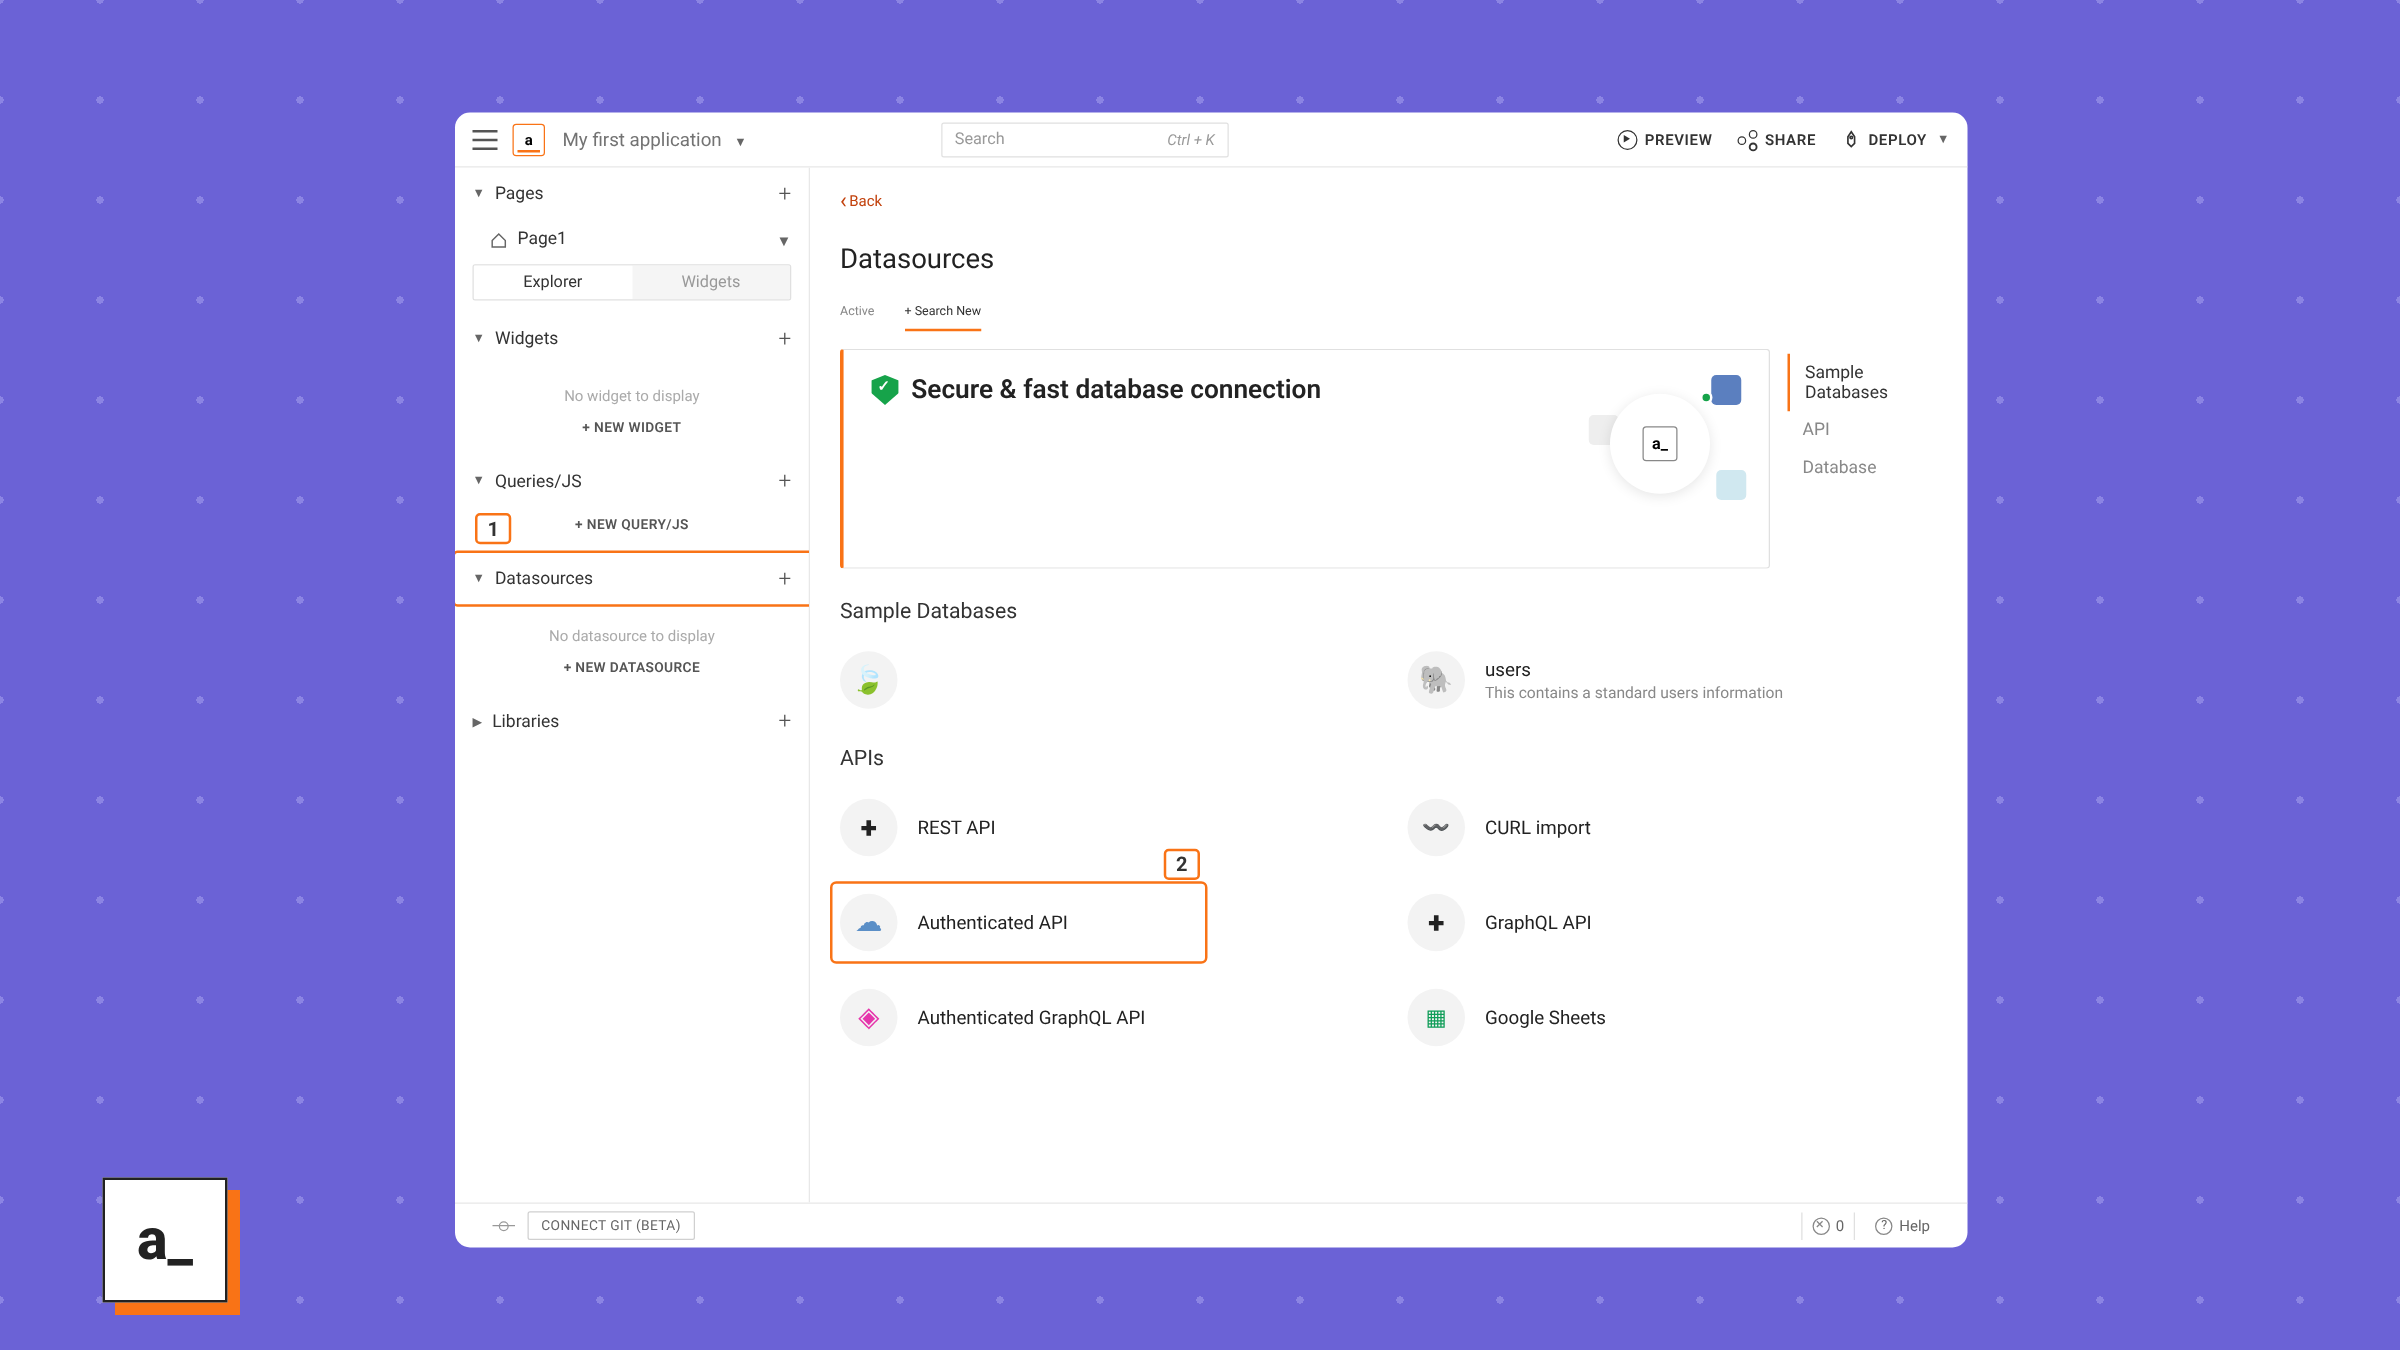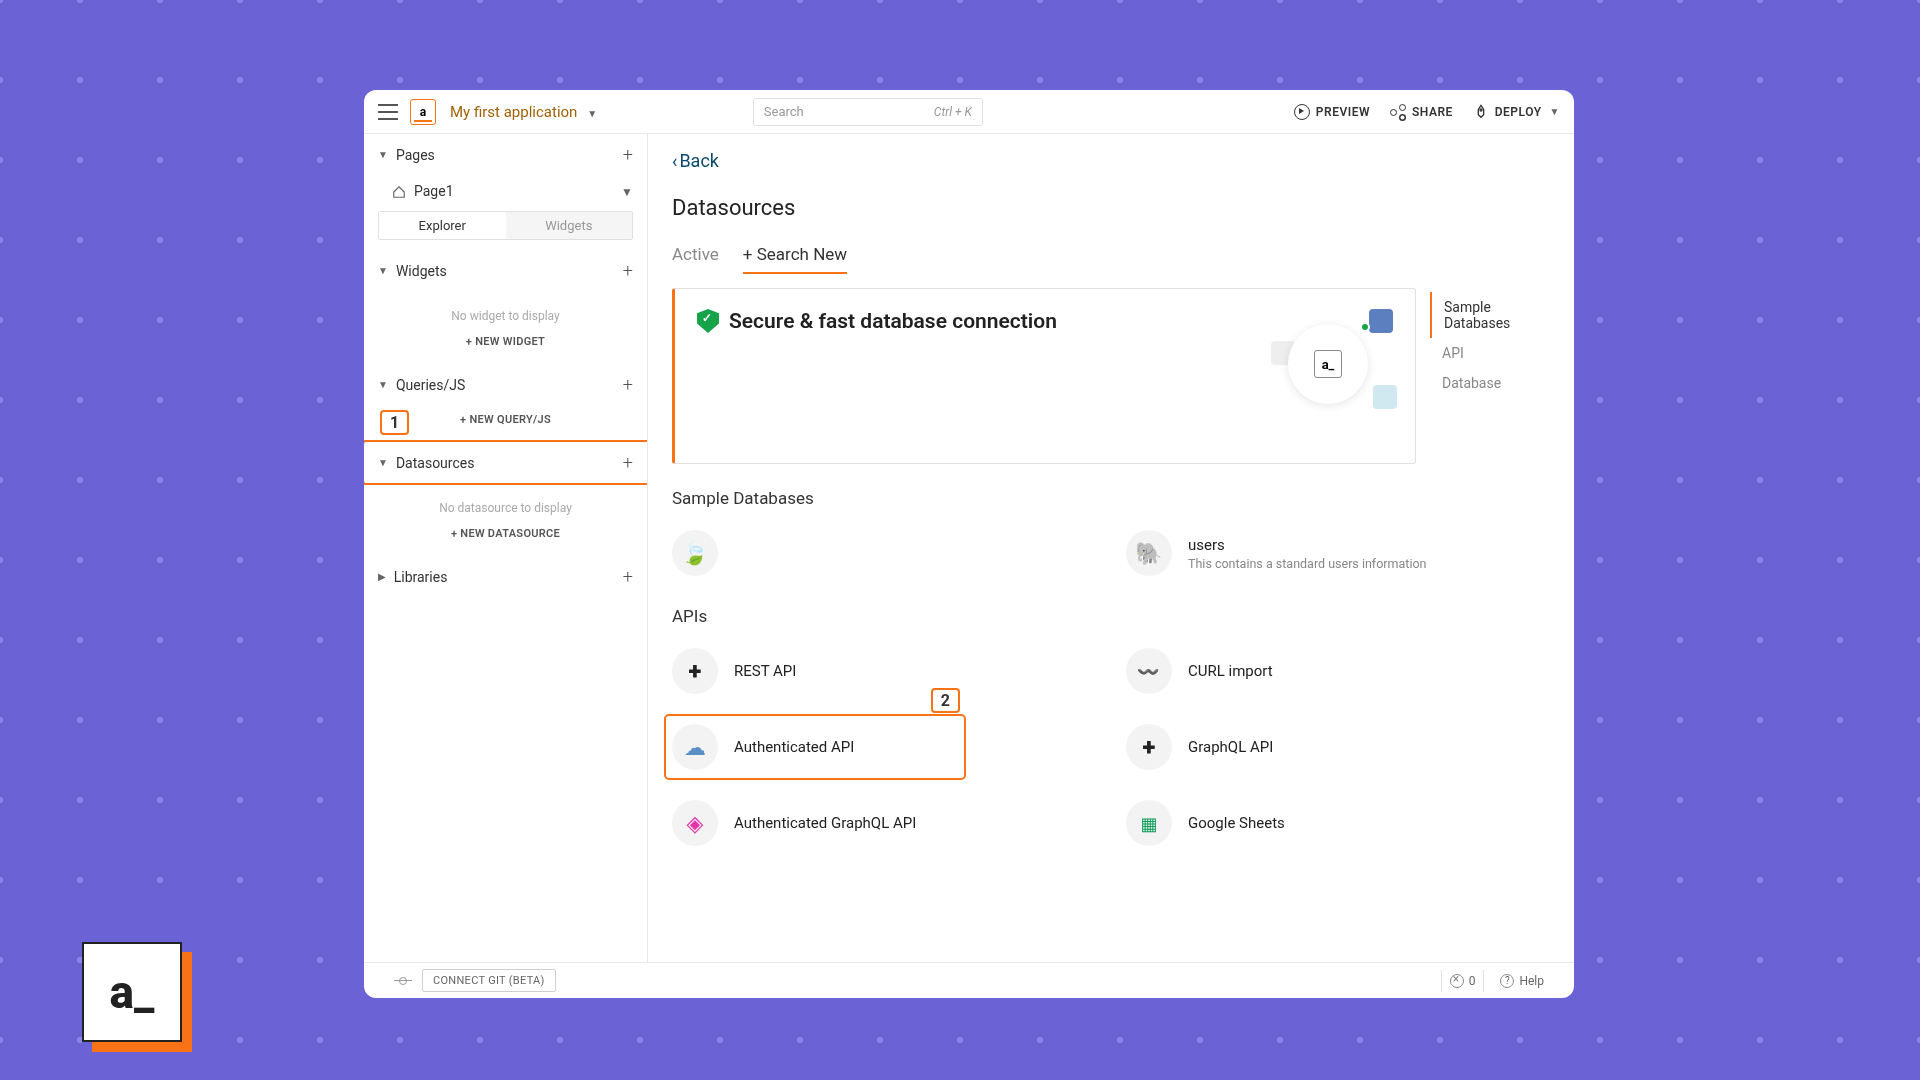--- a/index.html
+++ b/index.html
@@ -34,21 +34,21 @@
   height: 44px;
   border-bottom: 1px solid #E8E8E8;
   display: flex;
   align-items: center;
   padding: 0 14px;
 }
 .hamburger-icon { width: 20px; height: 16px; display:flex; flex-direction:column; justify-content:space-between; cursor:pointer; margin-right: 12px;}
 .hamburger-icon span { height:2px; background:#555; display:block; }
 .logo-box { width:26px; height:26px; border:1px solid #F97316; border-radius:3px; display:flex; align-items:center; justify-content:center; font-weight:bold; font-size:12px; margin-right:14px; position:relative; }
 .logo-box::after { content:""; position:absolute; bottom:2px; left:3px; right:3px; height:2px; background:#F97316; }
-.app-name { font-size:15px; color:#a16207; }
+.app-name { font-size:15px; color:#737373; }
 .app-name-caret { margin-left:6px; font-size:10px; color:#666; }
 .search-box { margin-left:auto; margin-right:auto; width:230px; height:28px; border:1px solid #E0E0E0; border-radius:2px; display:flex; align-items:center; padding:0 10px; font-size:13px; color:#999; }
 .search-box .shortcut { margin-left:auto; font-style:italic; font-size:12px; }
 .top-actions { display:flex; align-items:flex-start; gap:20px; margin-left:auto; }
 .top-action { display:flex; align-items:center; gap:6px; font-size:12px; font-weight:600; color:#333; cursor:pointer; letter-spacing:0.5px; }
 .icon-circle-play { width:16px; height:16px; border:1.5px solid #333; border-radius:50%; position:relative; }
 .icon-circle-play::after { content:""; position:absolute; left:4px; top:3px; border-left:5px solid #333; border-top:3px solid transparent; border-bottom:3px solid transparent; }
 .icon-share { width:16px; height:16px; position:relative; }
 .icon-share::before { content:""; position:absolute; width:5px; height:5px; border:1.5px solid #333; border-radius:50%; left:0; top:5px; }
 .icon-share::after { content:""; position:absolute; width:5px; height:5px; border:1.5px solid #333; border-radius:50%; right:0; top:0; box-shadow: 0 10px 0 -1.5px #fff, 0 10px 0 0 #333; }
@@ -69,25 +69,25 @@
 .toggle-tab.active { background:#fff; color:#333; }
 .toggle-tab.inactive { background:#F5F5F5; }
 .empty-hint { text-align:center; font-size:12px; color:#AAA; padding:18px 0 4px; }
 .new-btn { text-align:center; font-size:11px; font-weight:600; color:#555; padding:8px 0 16px; cursor:pointer; letter-spacing:0.3px; }
 .new-btn::before { content:"+ "; }
 .datasource-header-wrap { position:relative; }
 .highlight-box-1 { position:absolute; left:-2px; right:-6px; top:-2px; bottom:-2px; border:2.5px solid #F97316; border-radius:4px; pointer-events:none; }
 .annotation-tag { position:absolute; background:#fff; border:2.5px solid #F97316; border-radius:4px; padding:1px 8px; font-weight:700; font-size:16px; color:#333; }
 
 .content { flex:1; padding:16px 24px; overflow-y:auto; }
-.back-link { font-size:18px; color:#0c4a6e; cursor:pointer; display:inline-flex; align-items:center; }
+.back-link { font-size:12px; color:#c2410c; cursor:pointer; display:inline-flex; align-items:center; }
 .back-link::before { content:"‹"; font-size:18px; margin-right:2px; }
 .ds-title { font-size:22px; color:#222; margin-top:24px; font-weight:400; }
 .ds-tabs { display:flex; gap:24px; margin-top:24px; border-bottom:0; }
-.ds-tab { font-size:17px; color:#888; padding-bottom:8px; cursor:pointer; }
+.ds-tab { font-size:10px; color:#888; padding-bottom:8px; cursor:pointer; }
 .ds-tab.active { color:#333; border-bottom:2px solid #F97316; }
 .ds-tab.active::before { content:"+ "; }
 
 .content-row { display:flex; gap:14px; margin-top:14px; }
 .banner { flex:1; border:1px solid #E0E0E0; border-left:3px solid #F97316; border-radius:3px; padding:20px 22px; display:flex; gap:20px; align-items:flex-start; min-height:176px; }
 .banner-text { flex:1; }
 .banner-title { display:flex; align-items:center; gap:10px; font-size:21px; font-weight:600; color:#222; }
 .shield-icon { width:22px; height:24px; background:#16A34A; clip-path: polygon(50% 0, 100% 18%, 100% 60%, 50% 100%, 0 60%, 0 18%); position:relative; }
 .shield-icon::after { content:"✓"; color:#fff; position:absolute; left:5px; top:2px; font-size:12px; }
 .banner-desc { font-size:14px; color:#666; margin-top:10px; line-height:1.5; max-width:380px; }

